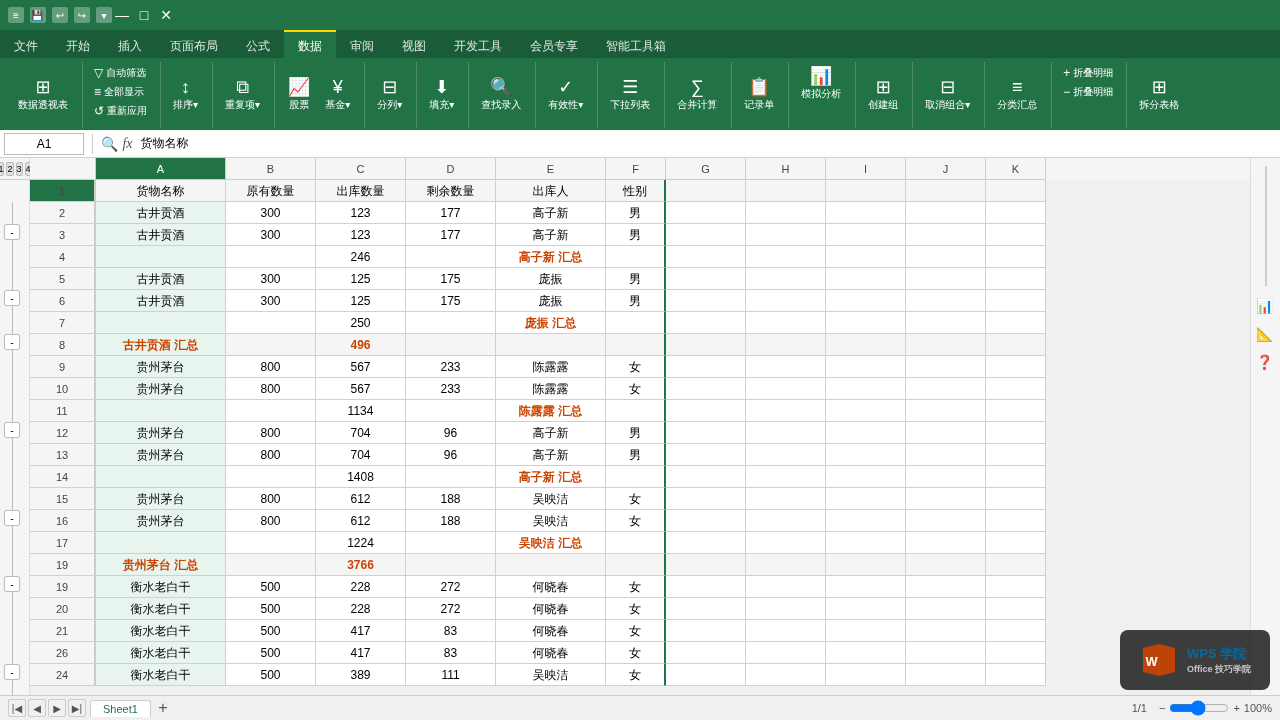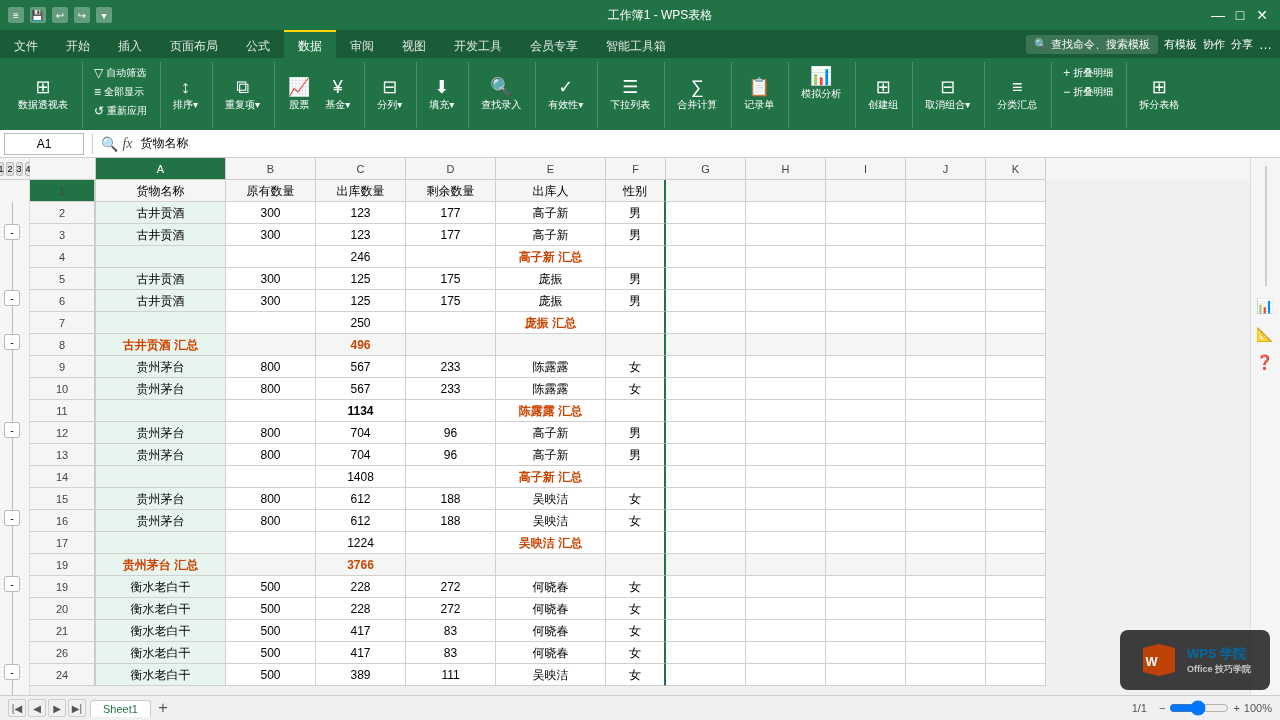--- a/index.html
+++ b/index.html
@@ -161,50 +161,40 @@
 <div style="display:flex;flex-direction:column;height:720px;width:1280px;overflow:hidden;">
 
   <div class="title-bar">
     <div class="title-bar-icons">
       <div class="title-icon">≡</div>
       <div class="title-icon">💾</div>
       <div class="title-icon">↩</div>
       <div class="title-icon">↪</div>
       <div class="title-icon">▾</div>
     </div>
-    <div class="title-text">
-      <span>工作簿1 - WPS表格</span>
-    </div>
     <div class="title-controls">
       <div class="title-btn">—</div>
       <div class="title-btn">□</div>
       <div class="title-btn">✕</div>
     </div>
   </div>
 
   <div class="ribbon-tabs">
     <div class="ribbon-tab">文件</div>
     <div class="ribbon-tab">开始</div>
     <div class="ribbon-tab">插入</div>
     <div class="ribbon-tab">页面布局</div>
     <div class="ribbon-tab">公式</div>
     <div class="ribbon-tab active">数据</div>
     <div class="ribbon-tab">审阅</div>
     <div class="ribbon-tab">视图</div>
     <div class="ribbon-tab">开发工具</div>
     <div class="ribbon-tab">会员专享</div>
     <div class="ribbon-tab">智能工具箱</div>
     <div style="flex:1;"></div>
-    <div style="display:flex;align-items:center;padding:0 8px;gap:6px;">
-      <div style="background:rgba(255,255,255,0.15);border-radius:3px;padding:2px 8px;color:white;font-size:11px;display:flex;align-items:center;gap:4px;">🔍 查找命令、搜索模板</div>
-      <div style="color:white;font-size:11px;">有模板</div>
-      <div style="color:white;font-size:11px;">协作</div>
-      <div style="color:white;font-size:11px;">分享</div>
-      <div style="color:white;font-size:13px;">…</div>
-    </div>
   </div>
 
   <div class="ribbon-content">
 
     <div class="ribbon-group">
       <div class="ribbon-group-content">
         <div class="ribbon-btn">
           <span class="icon">⊞</span>
           <span class="label">数据透视表</span>
         </div>
@@ -568,21 +558,21 @@
             <div style="width: 80px; min-width: 80px; max-width: 80px; height: 22px; background: white; border-right: 1px solid rgb(208, 208, 208); border-bottom: 1px solid rgb(208, 208, 208); text-align: center; line-height: 22px; font-size: 12px; color: rgb(0, 0, 0); font-weight: normal; overflow: hidden; white-space: nowrap; padding: 0px 2px; cursor: default;"></div>
             <div style="width: 80px; min-width: 80px; max-width: 80px; height: 22px; background: white; border-right: 1px solid rgb(208, 208, 208); border-bottom: 1px solid rgb(208, 208, 208); text-align: center; line-height: 22px; font-size: 12px; color: rgb(0, 0, 0); font-weight: normal; overflow: hidden; white-space: nowrap; padding: 0px 2px; cursor: default;"></div>
             <div style="width: 80px; min-width: 80px; max-width: 80px; height: 22px; background: white; border-right: 1px solid rgb(208, 208, 208); border-bottom: 1px solid rgb(208, 208, 208); text-align: center; line-height: 22px; font-size: 12px; color: rgb(0, 0, 0); font-weight: normal; overflow: hidden; white-space: nowrap; padding: 0px 2px; cursor: default;"></div>
             <div style="width: 80px; min-width: 80px; max-width: 80px; height: 22px; background: white; border-right: 1px solid rgb(208, 208, 208); border-bottom: 1px solid rgb(208, 208, 208); text-align: center; line-height: 22px; font-size: 12px; color: rgb(0, 0, 0); font-weight: normal; overflow: hidden; white-space: nowrap; padding: 0px 2px; cursor: default;"></div>
             <div style="width: 60px; min-width: 60px; max-width: 60px; height: 22px; background: white; border-right: 1px solid rgb(208, 208, 208); border-bottom: 1px solid rgb(208, 208, 208); text-align: center; line-height: 22px; font-size: 12px; color: rgb(0, 0, 0); font-weight: normal; overflow: hidden; white-space: nowrap; padding: 0px 2px; cursor: default;"></div>
           </div>
           <div style="display: flex; height: 22px;">
             <div style="width: 66px; min-width: 66px; height: 22px; background: rgb(245, 245, 245); text-align: center; line-height: 22px; font-size: 11px; color: rgb(68, 68, 68); border-right: 2px solid rgb(204, 204, 204); border-bottom: 1px solid rgb(208, 208, 208); cursor: pointer;">11</div>
             <div style="width: 130px; min-width: 130px; max-width: 130px; height: 22px; background: rgb(232, 244, 238); border-right: 1px solid rgb(208, 208, 208); border-bottom: 1px solid rgb(208, 208, 208); text-align: center; line-height: 22px; font-size: 12px; color: rgb(0, 0, 0); font-weight: normal; overflow: hidden; white-space: nowrap; padding: 0px 2px; cursor: default;"></div>
             <div style="width: 90px; min-width: 90px; max-width: 90px; height: 22px; background: white; border-right: 1px solid rgb(208, 208, 208); border-bottom: 1px solid rgb(208, 208, 208); text-align: center; line-height: 22px; font-size: 12px; color: rgb(0, 0, 0); font-weight: normal; overflow: hidden; white-space: nowrap; padding: 0px 2px; cursor: default;"></div>
-            <div style="width: 90px; min-width: 90px; max-width: 90px; height: 22px; background: white; border-right: 1px solid rgb(208, 208, 208); border-bottom: 1px solid rgb(208, 208, 208); text-align: center; line-height: 22px; font-size: 12px; color: rgb(0, 0, 0); font-weight: bold; overflow: hidden; white-space: nowrap; padding: 0px 2px; cursor: default;">1134</div>
+            <div style="width: 90px; min-width: 90px; max-width: 90px; height: 22px; background: white; border-right: 1px solid rgb(208, 208, 208); border-bottom: 1px solid rgb(208, 208, 208); text-align: center; line-height: 22px; font-size: 12px; color: rgb(0, 0, 0); font-weight: normal; overflow: hidden; white-space: nowrap; padding: 0px 2px; cursor: default;">1134</div>
             <div style="width: 90px; min-width: 90px; max-width: 90px; height: 22px; background: white; border-right: 1px solid rgb(208, 208, 208); border-bottom: 1px solid rgb(208, 208, 208); text-align: center; line-height: 22px; font-size: 12px; color: rgb(0, 0, 0); font-weight: normal; overflow: hidden; white-space: nowrap; padding: 0px 2px; cursor: default;"></div>
             <div style="width: 110px; min-width: 110px; max-width: 110px; height: 22px; background: white; border-right: 1px solid rgb(208, 208, 208); border-bottom: 1px solid rgb(208, 208, 208); text-align: center; line-height: 22px; font-size: 12px; color: rgb(204, 68, 0); font-weight: bold; overflow: hidden; white-space: nowrap; padding: 0px 2px; cursor: default;">陈露露 汇总</div>
             <div style="width: 60px; min-width: 60px; max-width: 60px; height: 22px; background: white; border-right: 2px solid rgb(33, 115, 70); border-bottom: 1px solid rgb(208, 208, 208); text-align: center; line-height: 22px; font-size: 12px; color: rgb(0, 0, 0); font-weight: normal; overflow: hidden; white-space: nowrap; padding: 0px 2px; cursor: default;"></div>
             <div style="width: 80px; min-width: 80px; max-width: 80px; height: 22px; background: white; border-right: 1px solid rgb(208, 208, 208); border-bottom: 1px solid rgb(208, 208, 208); text-align: center; line-height: 22px; font-size: 12px; color: rgb(0, 0, 0); font-weight: normal; overflow: hidden; white-space: nowrap; padding: 0px 2px; cursor: default;"></div>
             <div style="width: 80px; min-width: 80px; max-width: 80px; height: 22px; background: white; border-right: 1px solid rgb(208, 208, 208); border-bottom: 1px solid rgb(208, 208, 208); text-align: center; line-height: 22px; font-size: 12px; color: rgb(0, 0, 0); font-weight: normal; overflow: hidden; white-space: nowrap; padding: 0px 2px; cursor: default;"></div>
             <div style="width: 80px; min-width: 80px; max-width: 80px; height: 22px; background: white; border-right: 1px solid rgb(208, 208, 208); border-bottom: 1px solid rgb(208, 208, 208); text-align: center; line-height: 22px; font-size: 12px; color: rgb(0, 0, 0); font-weight: normal; overflow: hidden; white-space: nowrap; padding: 0px 2px; cursor: default;"></div>
             <div style="width: 80px; min-width: 80px; max-width: 80px; height: 22px; background: white; border-right: 1px solid rgb(208, 208, 208); border-bottom: 1px solid rgb(208, 208, 208); text-align: center; line-height: 22px; font-size: 12px; color: rgb(0, 0, 0); font-weight: normal; overflow: hidden; white-space: nowrap; padding: 0px 2px; cursor: default;"></div>
             <div style="width: 60px; min-width: 60px; max-width: 60px; height: 22px; background: white; border-right: 1px solid rgb(208, 208, 208); border-bottom: 1px solid rgb(208, 208, 208); text-align: center; line-height: 22px; font-size: 12px; color: rgb(0, 0, 0); font-weight: normal; overflow: hidden; white-space: nowrap; padding: 0px 2px; cursor: default;"></div>
           </div>
           <div style="display: flex; height: 22px;">

